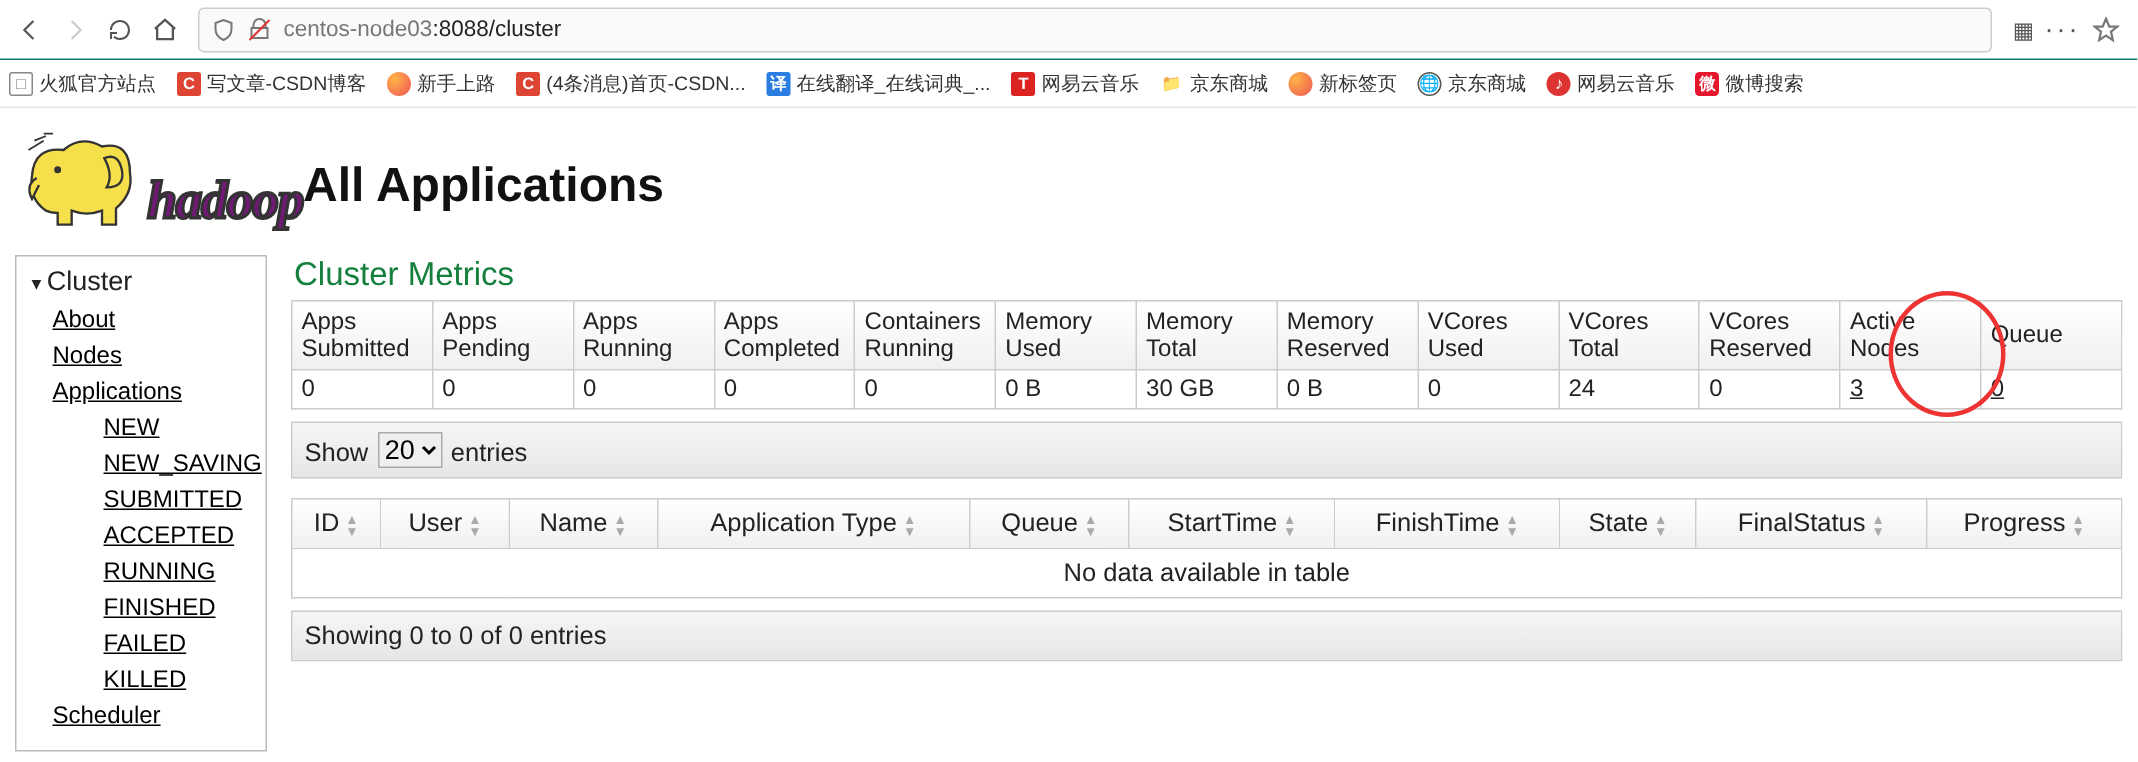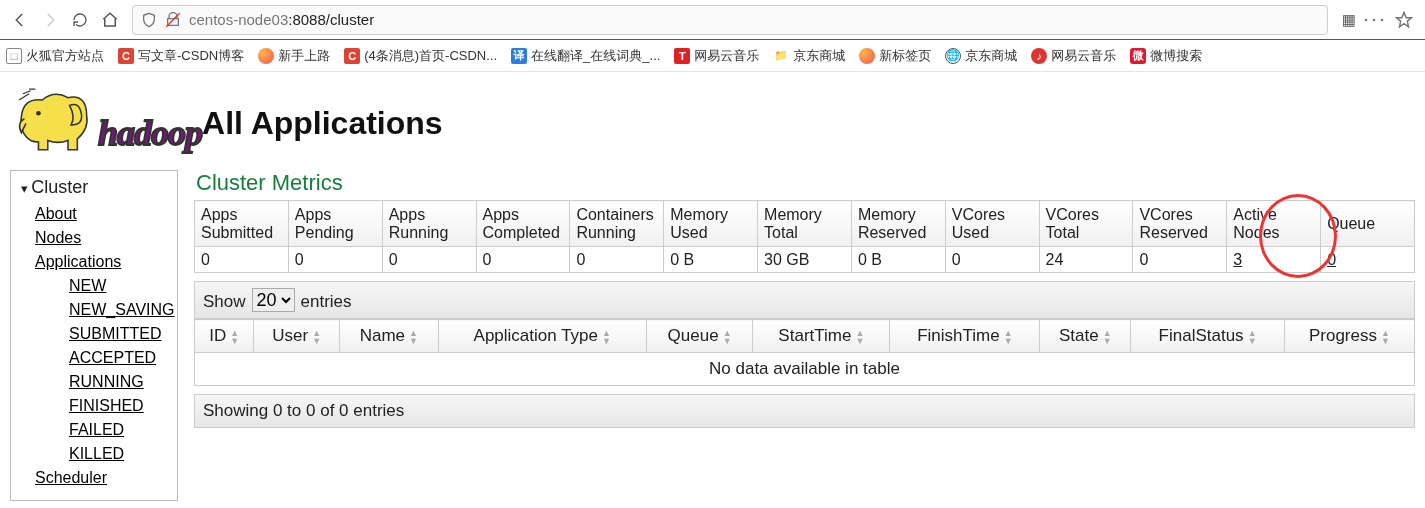--- a/index.html
+++ b/index.html
@@ -35,21 +35,21 @@
   
   .main { flex:1; overflow:hidden; }
   .section-title { font-size:22px; margin:0 0 4px 2px; color:#15803d; }
   table.metrics { border-collapse:collapse; width:100%; table-layout:fixed; }
   table.metrics th, table.metrics td { border:1px solid #ccc; text-align:left; padding:2px 6px; font-size:16px; overflow:hidden;}
   table.metrics th { background:linear-gradient(#fff,#f0f0f0); font-weight:normal; color:#222; line-height:1.1; height:46px;}
   table.metrics td { background:#fff; height:26px;}
   table.metrics td a { color:#222; text-decoration:underline;}
   .show-bar, .info-bar { background:linear-gradient(#f6f6f6,#e6e6e6); border:1px solid #ccc; padding:6px 8px; font-size:17px; margin-top:8px; display:flex; align-items:flex-end; gap:6px;}
   .show-bar select { height:24px; border:1px solid #aaa; font-size:18px;}
-  table.apps { border-collapse:collapse; width:100%; margin-top:0;}
+  table.apps { border-collapse:collapse; width:100%; margin-top:13px;}
   table.apps th { background:linear-gradient(#fff,#f0f0f0); border:1px solid #ccc; font-weight:normal; padding:6px 6px; font-size:17px; position:relative;}
   table.apps th .sort { font-size:9px; line-height:8px; color:#aaa; display:inline-block; vertical-align:middle; margin-left:4px;}
   table.apps td.empty { border:1px solid #ccc; text-align:center; padding:6px; font-size:17px;}
   .circle-mark { position:absolute; border:3px solid #e33; border-radius:50%; pointer-events:none;}
   svg { display:block; }
 </style>
 </head>
 <body>
 
 <div class="chrome-bar">

